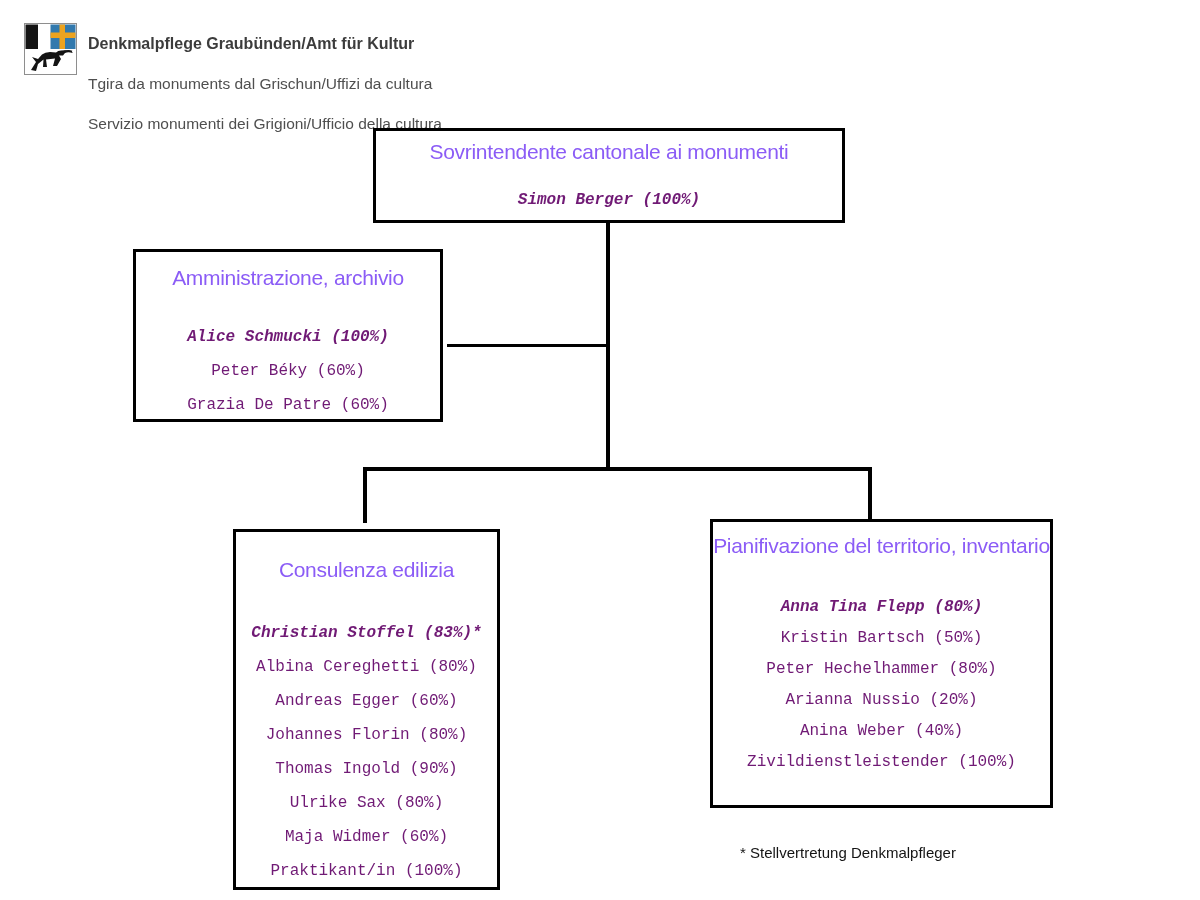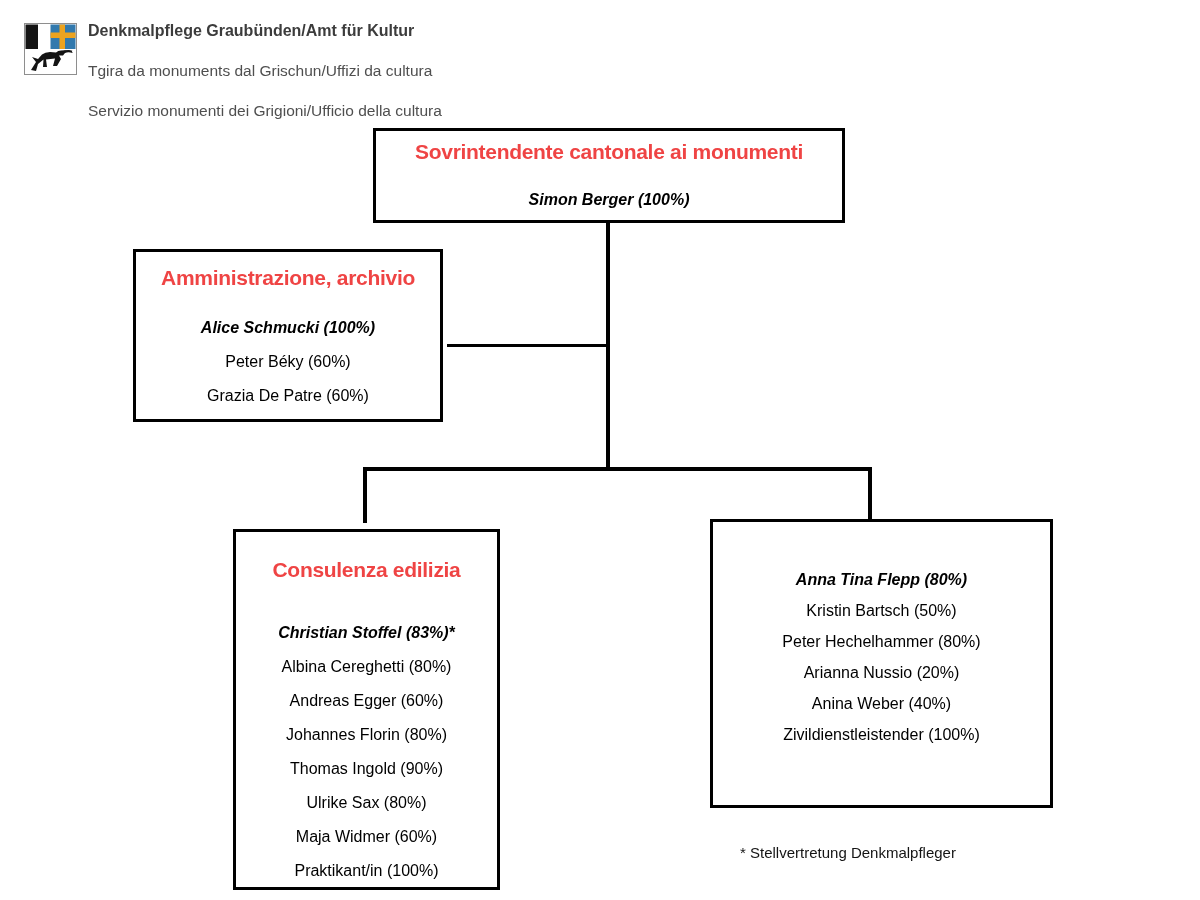--- a/index.html
+++ b/index.html
@@ -11,42 +11,42 @@
     --logo-text:#3c3c3c;
   }
   html,body{margin:0;padding:0;background:#ffffff;}
   .canvas{
     position:relative;width:1200px;height:900px;background:#ffffff;
     font-family:"Liberation Sans",sans-serif;color:#000;overflow:hidden;
   }
   
   .logo{position:absolute;left:24px;top:15px;display:flex;}
   .arms{position:absolute;left:0;top:8px;width:53px;height:52px;}
-  .logo-text{position:absolute;left:64px;top:6px;white-space:nowrap;}
+  .logo-text{position:absolute;left:64px;top:19px;white-space:nowrap;}
   .logo-line1{font-weight:bold;font-size:16px;line-height:19px;color:var(--logo-text);}
   .logo-line2,.logo-line3{font-size:15.5px;line-height:19px;color:#4f4f4f;margin-top:21px;}
   
   .line{position:absolute;background:var(--line);}
   
   .box{
     position:absolute;background:#fff;border:3px solid var(--box-border);
     box-sizing:border-box;text-align:center;
   }
   .box-title{
-    font-weight:bold;font-size:21px;line-height:27px;letter-spacing:-0.3px;color:#ef4444;
+    font-weight:normal;font-size:21px;line-height:27px;letter-spacing:-0.3px;color:#8b5cf6;
   }
   .member{
-    font-size:16px;color:#000000;display:flex;align-items:center;justify-content:center;
+    font-size:16px;color:#701a75;display:flex;align-items:center;justify-content:center;font-family:Liberation Mono, monospace;
   }
   .member.lead{font-weight:bold;font-style:italic;}
   .box-root{left:373px;top:128px;width:472px;height:95px;padding-top:7px;}
   .box-root .members{margin-top:24px;}
   .box-root .member{height:22px;}
   .box-admin{left:133px;top:249px;width:310px;height:173px;padding-top:12px;}
-  .box-admin .members{margin-top:20px;}
+  .box-admin .members{margin-top:29px;}
   .box-admin .member{height:34px;}
   .box-consulenza{left:233px;top:529px;width:267px;height:361px;padding-top:24px;}
   .box-consulenza .members{margin-top:33px;}
   .box-consulenza .member{height:34px;}
   .box-pianif{left:710px;top:519px;width:343px;height:289px;padding-top:10px;}
   .box-pianif .members{margin-top:32px;}
   .box-pianif .member{height:31px;}
   
   .footnote{position:absolute;left:740px;top:844px;font-size:15px;color:#141414;}
 </style>
@@ -107,20 +107,21 @@
       <div class="member">Andreas Egger (60%)</div>
       <div class="member">Johannes Florin (80%)</div>
       <div class="member">Thomas Ingold (90%)</div>
       <div class="member">Ulrike Sax (80%)</div>
       <div class="member">Maja Widmer (60%)</div>
       <div class="member">Praktikant/in (100%)</div>
     </div>
   </div>
 
   <div class="box box-pianif">
+    <div class="box-title">Pianifivazione del territorio, inventario</div>
     <div class="members">
       <div class="member lead">Anna Tina Flepp (80%)</div>
       <div class="member">Kristin Bartsch (50%)</div>
       <div class="member">Peter Hechelhammer (80%)</div>
       <div class="member">Arianna Nussio (20%)</div>
       <div class="member">Anina Weber (40%)</div>
       <div class="member">Zivildienstleistender (100%)</div>
     </div>
   </div>
 

